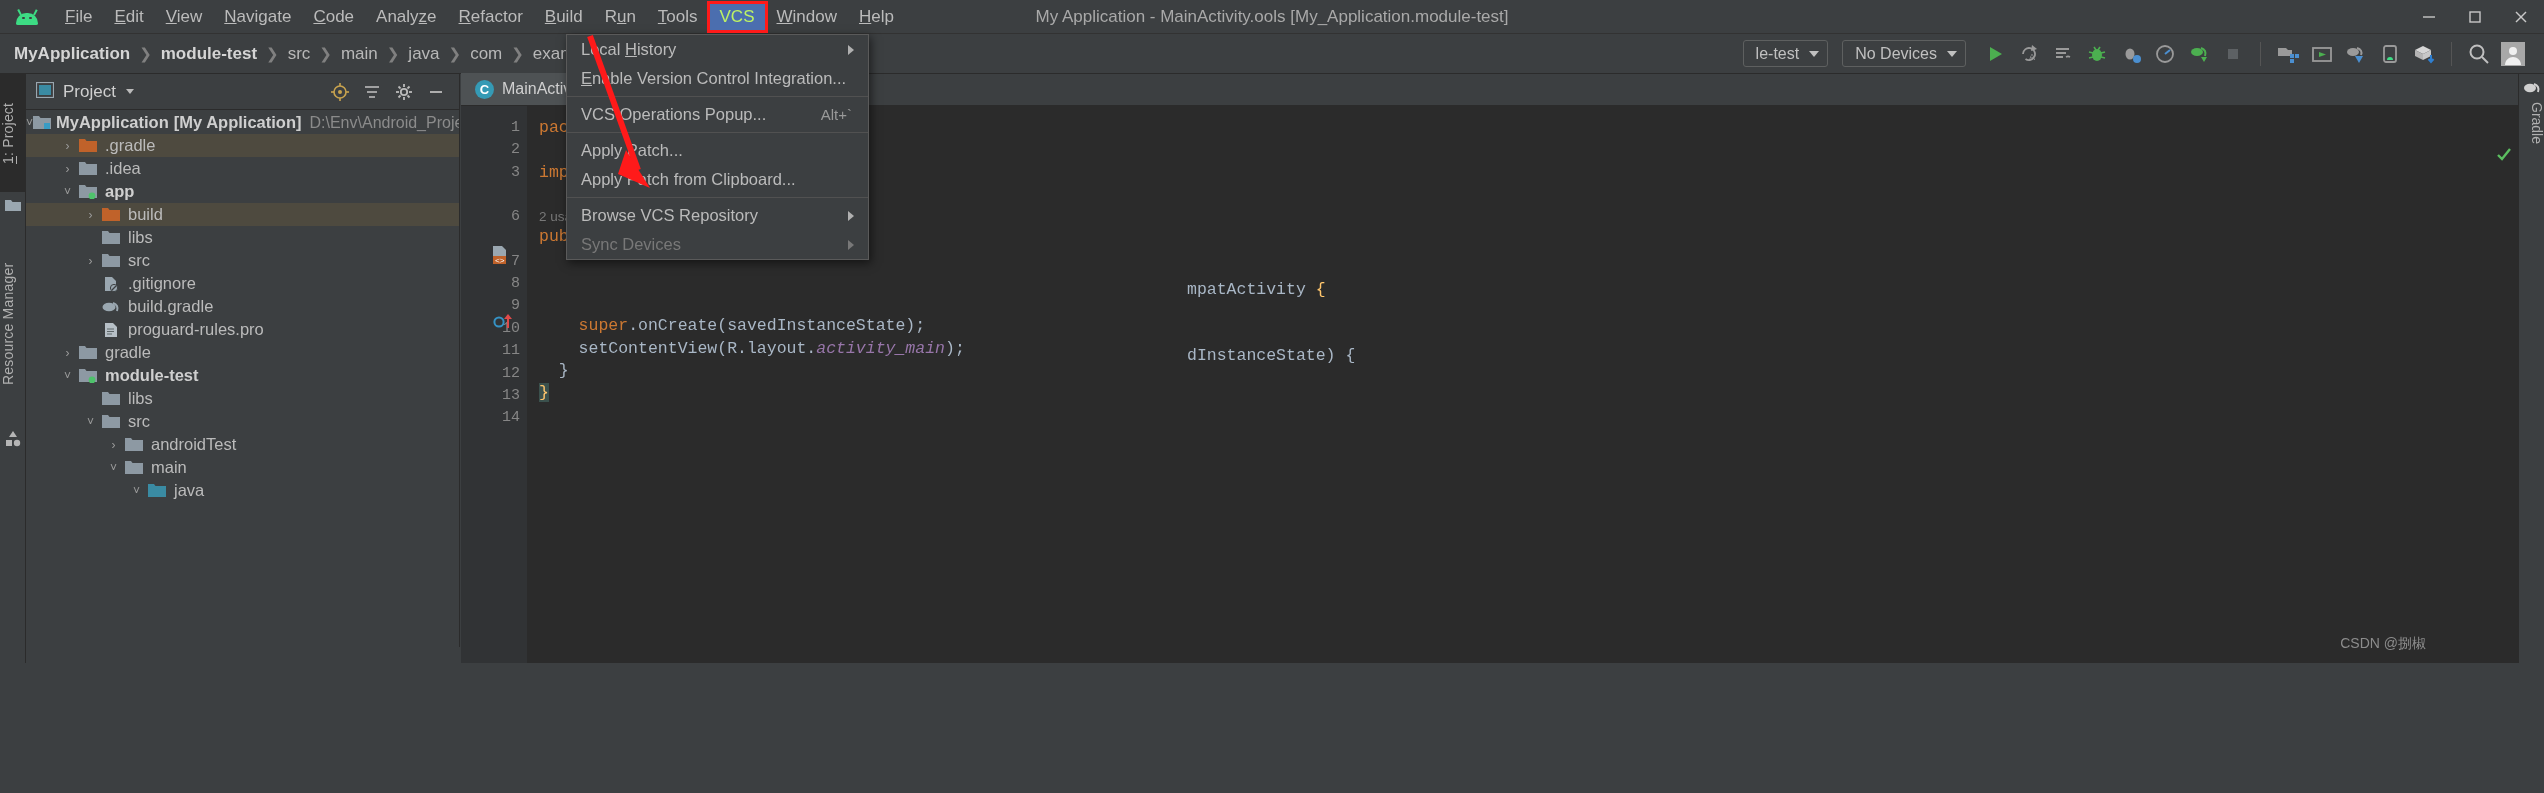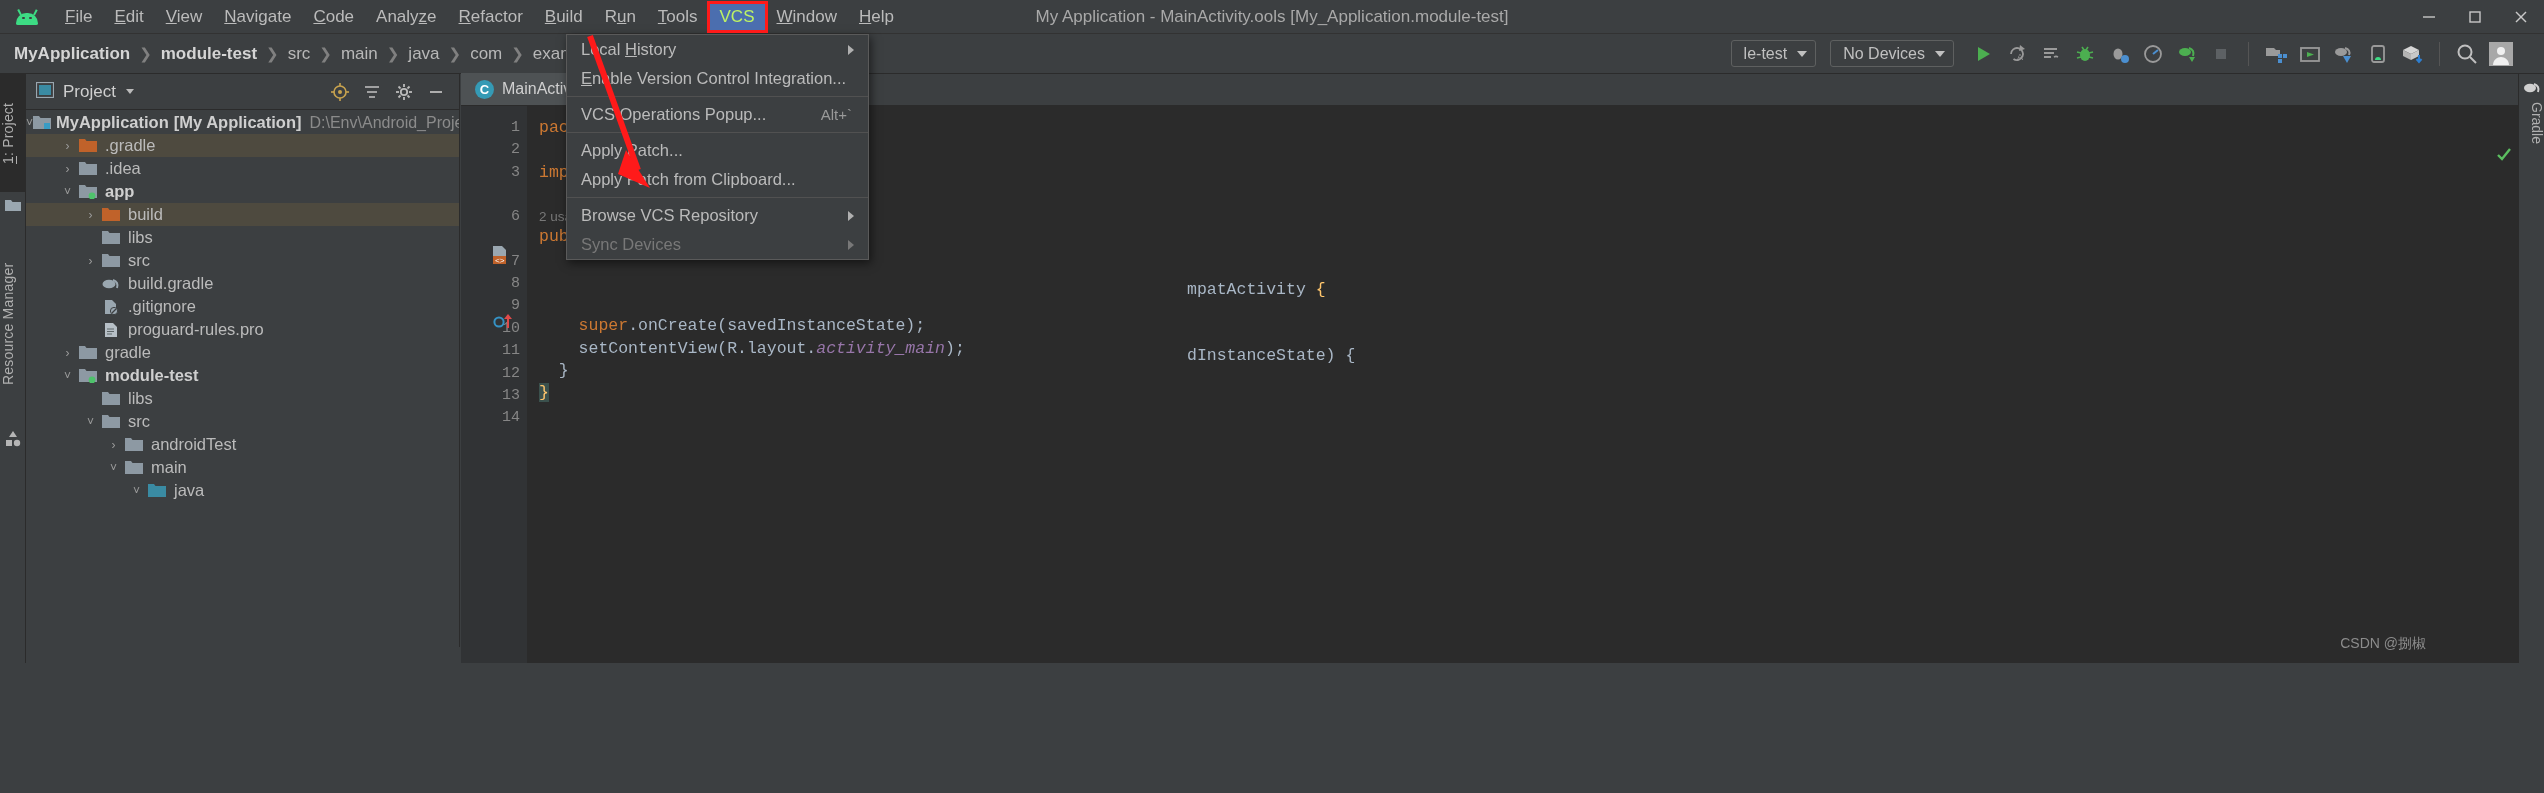--- a/index.html
+++ b/index.html
@@ -215,21 +215,21 @@
       <span class="sep">❯</span>
       <span class="crumb">java</span>
       <span class="sep">❯</span>
       <span class="crumb">com</span>
       <span class="sep">❯</span>
       <span class="crumb">example</span>
       <span class="sep">❯</span>
       <span class="crumb">modu</span>
     </div>
 
-    <div style="margin-left:auto; display:flex; align-items:center; padding-right:26px;">
+    <div style="margin-left:auto; display:flex; align-items:center; padding-right:14px;">
       <div class="combo">
         <span>le-test</span>
         <span class="caret"></span>
       </div>
       <div style="width:14px"></div>
       <div class="combo">
         <span>No Devices</span>
         <span class="caret"></span>
       </div>
       <div style="width:12px"></div>
@@ -514,39 +514,39 @@
               <path d="M0 1h6l1.5 2H18v11H0z" fill="#8d99a3"></path>
             </svg>
         </span>
         <span class="label">src</span>
       </div>
 
       <div class="row">
         <span class="ind" style="width:56px"></span>
         <span class="arrow empty">›</span>
         <span class="ficon">
-          <svg width="20" height="15" viewBox="0 0 20 15">
-              <ellipse cx="8" cy="8" rx="6.5" ry="4.3" fill="#9aa7b0"></ellipse>
-              <path d="M12 4 q6 2 4 8" fill="none" stroke="#9aa7b0" stroke-width="2"></path>
-            </svg>
-        </span>
-        <span class="label">build.gradle</span>
-      </div>
-
-      <div class="row">
-        <span class="ind" style="width:56px"></span>
-        <span class="arrow empty">›</span>
-        <span class="ficon">
           <svg width="18" height="16" viewBox="0 0 18 16">
               <path d="M3 1h7l4 4v10H3z" fill="#9aa7b0"></path>
               <circle cx="12" cy="12" r="3.6" fill="#9aa7b0" stroke="#3c3f41" stroke-width="1"></circle>
               <line x1="10" y1="14" x2="14" y2="10" stroke="#3c3f41" stroke-width="1.2"></line>
             </svg>
         </span>
         <span class="label">.gitignore</span>
+      </div>
+
+      <div class="row">
+        <span class="ind" style="width:56px"></span>
+        <span class="arrow empty">›</span>
+        <span class="ficon">
+          <svg width="20" height="15" viewBox="0 0 20 15">
+              <ellipse cx="8" cy="8" rx="6.5" ry="4.3" fill="#9aa7b0"></ellipse>
+              <path d="M12 4 q6 2 4 8" fill="none" stroke="#9aa7b0" stroke-width="2"></path>
+            </svg>
+        </span>
+        <span class="label">build.gradle</span>
       </div>
 
       <div class="row">
         <span class="ind" style="width:56px"></span>
         <span class="arrow empty">›</span>
         <span class="ficon">
           <svg width="18" height="16" viewBox="0 0 18 16">
               <path d="M3 1h8l4 4v10H3z" fill="#b6bfc6"></path>
               <g stroke="#5d6668" stroke-width="1">
                 <line x1="5" y1="7" x2="12" y2="7"></line>

